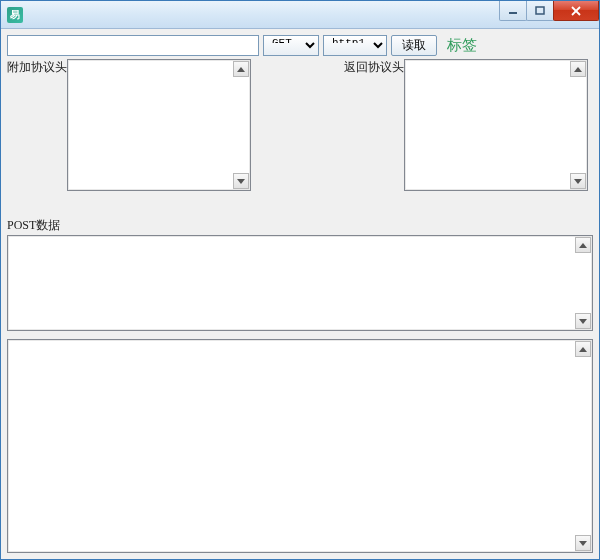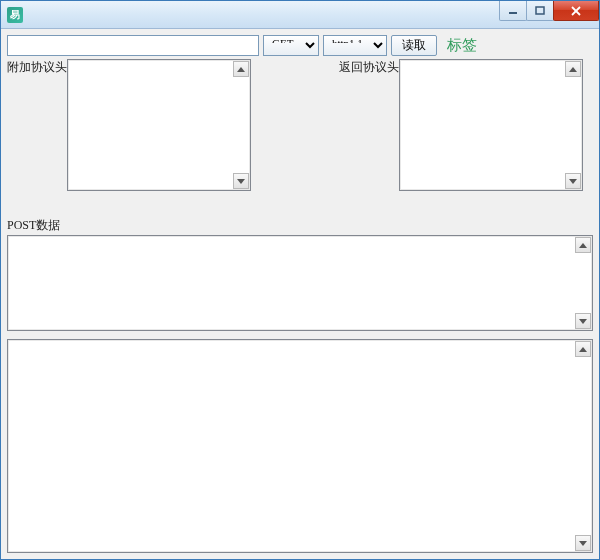--- a/index.html
+++ b/index.html
@@ -71,21 +71,21 @@
     padding: 0 4px;
     font-size: 12px;
     outline: none;
   }
   .select {
     height: 21px;
     border: 1px solid #7a9ab8;
     background: linear-gradient(to bottom, #fff, #e8eef4);
     font-size: 11px;
     padding: 0 0 12px 4px;
-    font-family: Liberation Serif, serif;
+    font-family: Liberation Mono, monospace;
   }
   .select.method { width: 56px; }
   .select.http { width: 64px; }
   .btn {
     height: 21px;
     min-width: 46px;
     border: 1px solid #7a9ab8;
     background: linear-gradient(to bottom, #fdfdfe, #e4ecf3);
     font-size: 12px;
     padding: 0 4px;
@@ -130,21 +130,21 @@
   .textarea {
     width: 100%; height: 100%;
     resize: none; border: none; outline: none;
     font-size: 12px; padding: 2px 18px 2px 4px;
     background: transparent;
     font-family: SimSun, monospace;
   }
 
   .left-panel { flex: 0 0 326px; }
   .left-panel .textarea-wrap { height: 132px; }
-  .right-panel { flex: 1; }
+  .right-panel { flex: 1; justify-content: center; }
   .right-panel .textarea-wrap { height: 132px; }
 
   .post-label { margin-top: 6px; }
   .post-wrap { height: 96px; }
 
   .bottom-wrap { flex: 1; margin-top: 6px; }
 </style>
 </head>
 <body>
 

